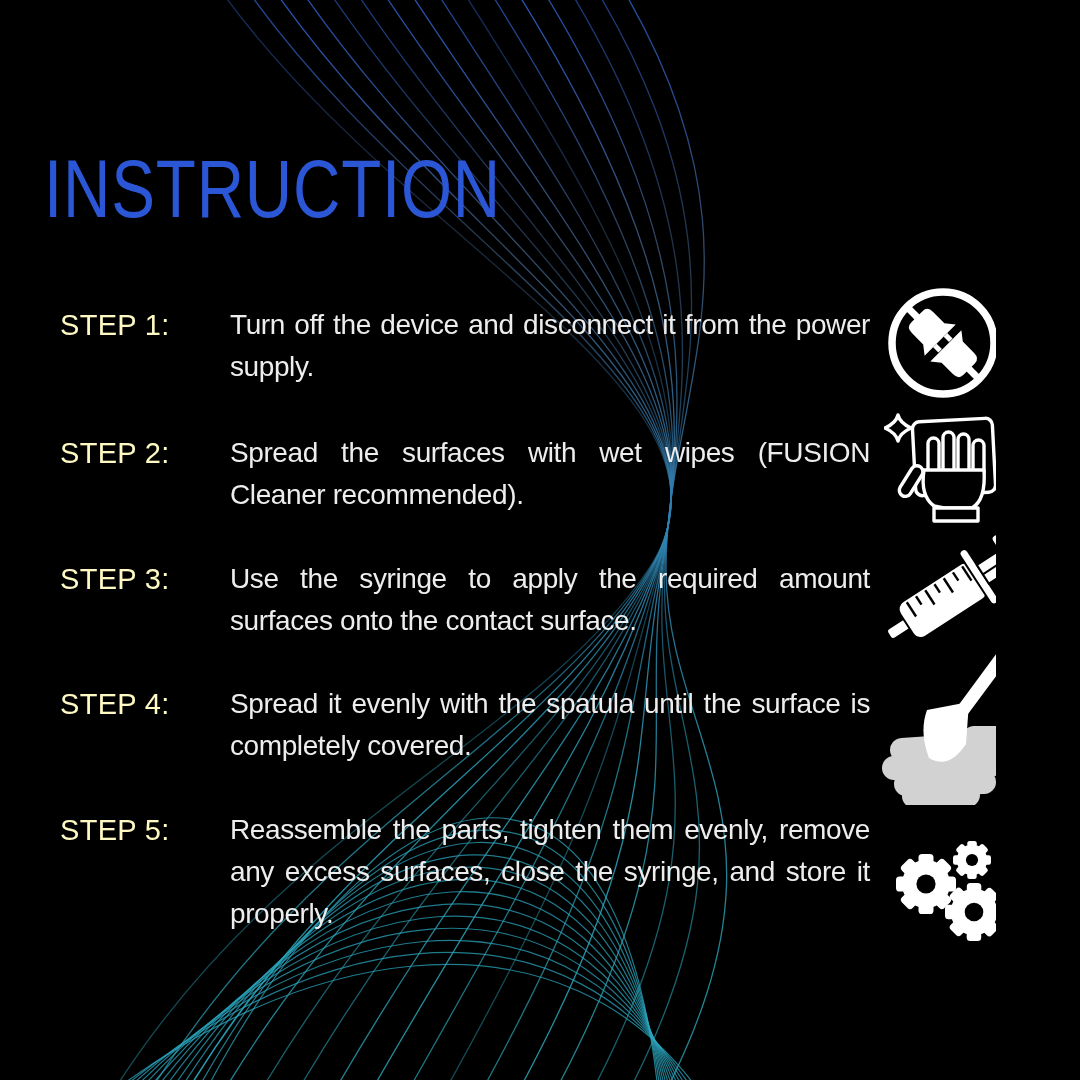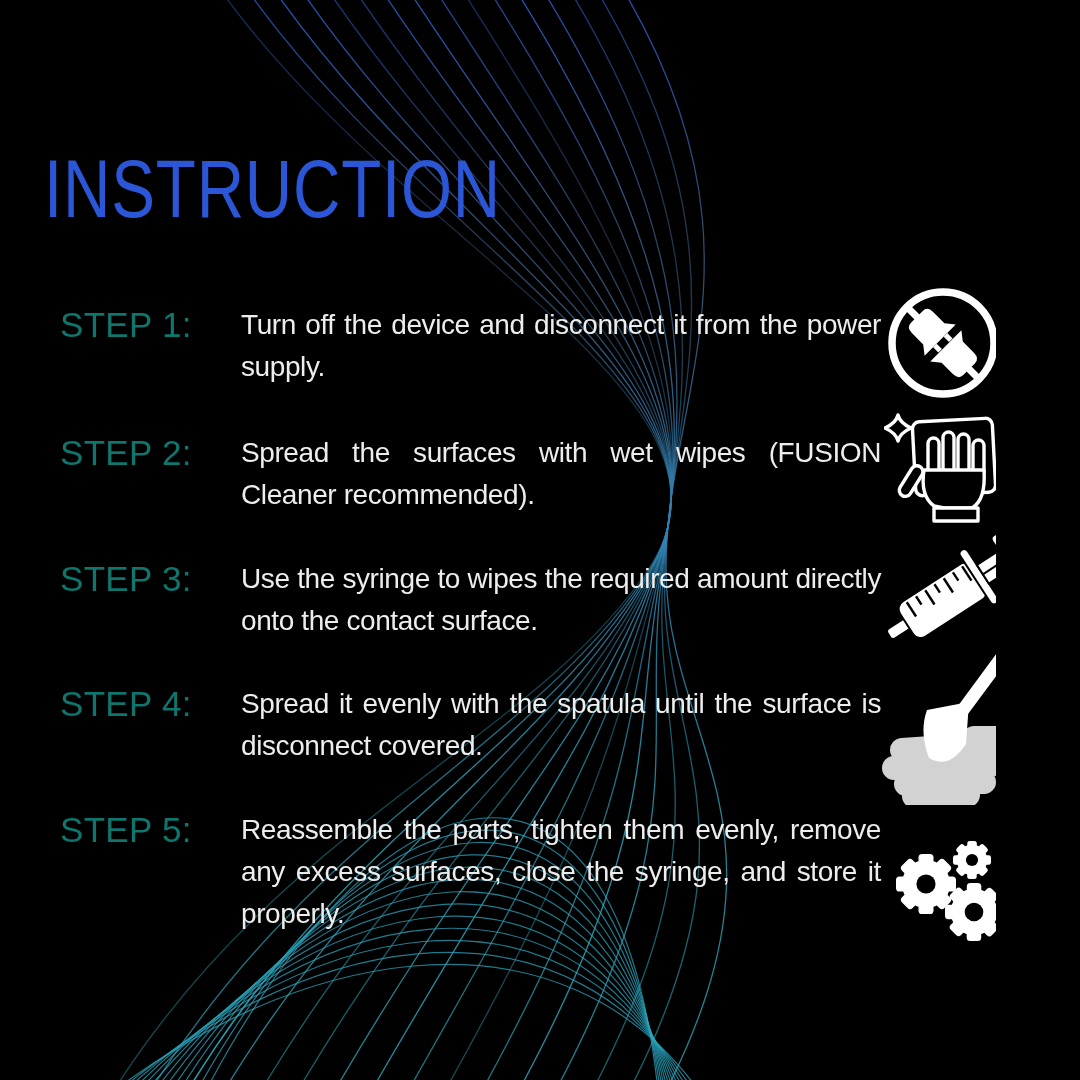--- a/index.html
+++ b/index.html
@@ -11,26 +11,26 @@
   .content{position:absolute;inset:0;z-index:1;}
   .title{
     position:absolute;left:44px;top:148px;
     font-size:82px;line-height:1;font-weight:400;
     color:#2b57d6;letter-spacing:1px;white-space:nowrap;
     transform:scaleX(0.80);transform-origin:left top;
   }
   .step{position:absolute;left:60px;width:810px;}
   .step-label{
     position:absolute;left:0;top:0;width:168px;
-    color:#0f766e;font-size:35px;line-height:42px;letter-spacing:.3px;
+    color:#fef9c3;font-size:29px;line-height:42px;letter-spacing:.3px;
   }
   .step-text{
     position:absolute;left:170px;top:0;width:640px;
     color:#ededed;font-size:28px;line-height:42px;letter-spacing:-0.4px;
-    text-align:justify;text-align-last:left;margin-left:11px;
+    text-align:justify;text-align-last:left;
   }
   .step1{top:304px;} .step2{top:432px;} .step3{top:558px;}
   .step4{top:683px;} .step5{top:809px;}
   .icon{position:absolute;}
   .icon-unplug{left:884px;top:284px;}
   .icon-wipe{left:884px;top:412px;}
   .icon-syringe{left:876px;top:534px;}
   .icon-spatula{left:872px;top:640px;}
   .icon-gears{left:884px;top:836px;}
 </style>
@@ -89,25 +89,25 @@
     <div class="step step1">
       <div class="step-label">STEP 1:</div>
       <div class="step-text">Turn off the device and disconnect it from the power supply.</div>
     </div>
     <div class="step step2">
       <div class="step-label">STEP 2:</div>
       <div class="step-text">Spread the surfaces with wet wipes (FUSION Cleaner recommended).</div>
     </div>
     <div class="step step3">
       <div class="step-label">STEP 3:</div>
-      <div class="step-text">Use the syringe to wipes the required amount directly onto the contact surface.</div>
+      <div class="step-text">Use the syringe to apply the required amount surfaces onto the contact surface.</div>
     </div>
     <div class="step step4">
       <div class="step-label">STEP 4:</div>
-      <div class="step-text">Spread it evenly with the spatula until the surface is disconnect covered.</div>
+      <div class="step-text">Spread it evenly with the spatula until the surface is completely covered.</div>
     </div>
     <div class="step step5">
       <div class="step-label">STEP 5:</div>
       <div class="step-text">Reassemble the parts, tighten them evenly, remove any excess surfaces, close the syringe, and store it properly.</div>
     </div>
 
     <svg class="icon icon-unplug" width="118" height="118" viewBox="0 0 118 118" aria-label="unplug-icon">
       <circle cx="59" cy="59" r="51" fill="none" stroke="#fff" stroke-width="7.5"></circle>
       <g transform="rotate(-45 59 59)">
         <line x1="59" y1="12" x2="59" y2="32" stroke="#fff" stroke-width="7" stroke-linecap="round"></line>

